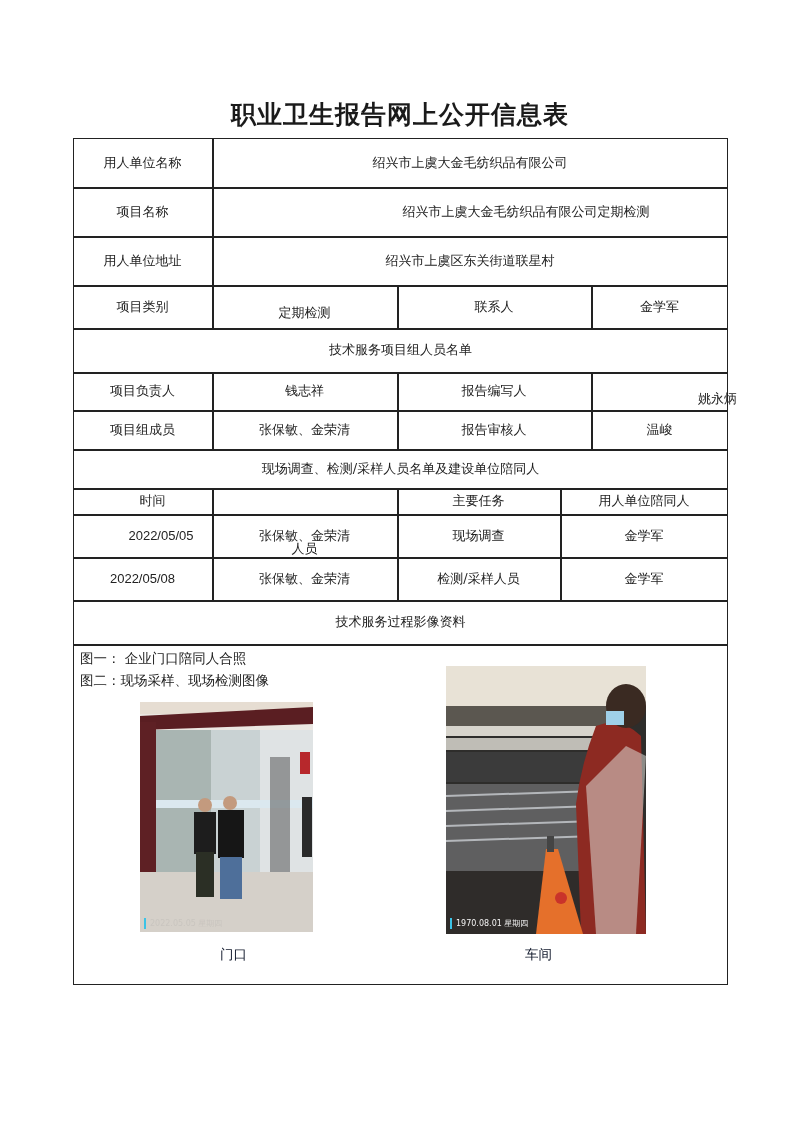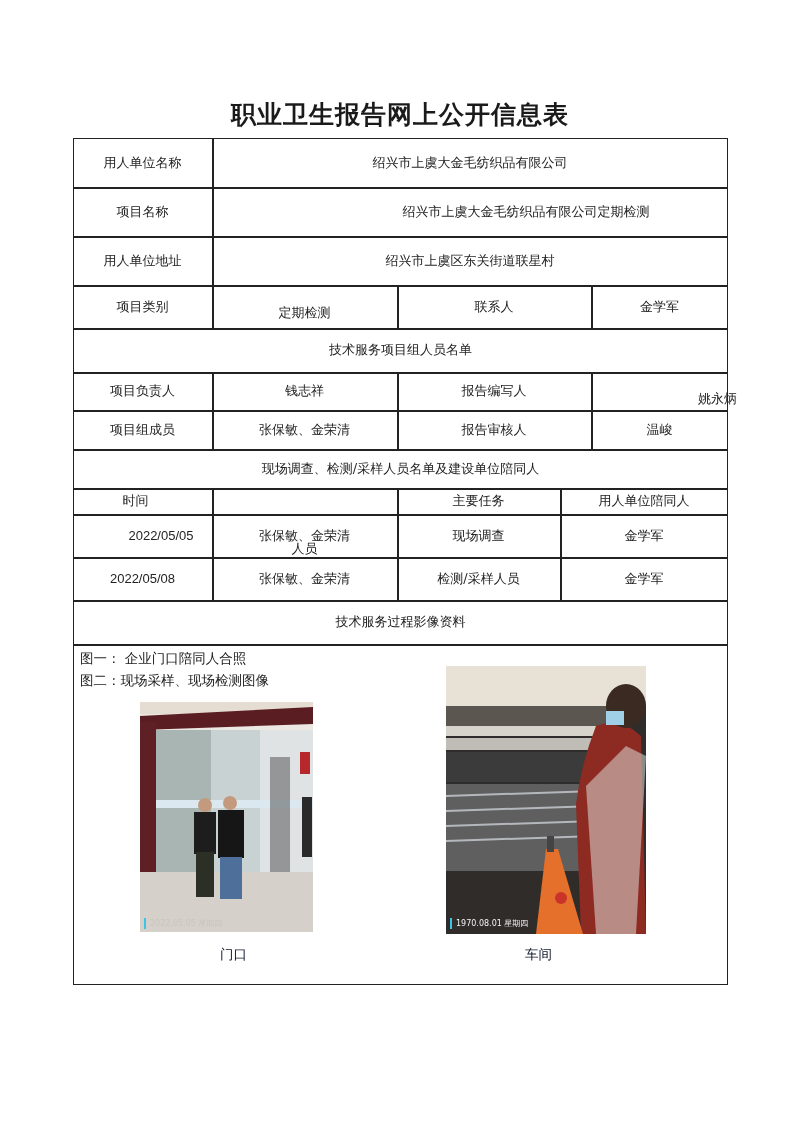--- a/index.html
+++ b/index.html
@@ -67,21 +67,21 @@
 <div class="cell" style="left:73px;top:372px;width:139px;height:38px;">项目负责人</div>
 <div class="cell" style="left:212px;top:372px;width:185px;height:38px;">钱志祥</div>
 <div class="cell" style="left:397px;top:372px;width:194px;height:38px;">报告编写人</div>
 <div class="cell" style="left:591px;top:380px;width:157px;height:38px;margin-left:48px;">姚永炳</div>
 <div class="cell" style="left:73px;top:410px;width:139px;height:39px;">项目组成员</div>
 <div class="cell" style="left:212px;top:410px;width:185px;height:39px;">张保敏、金荣清</div>
 <div class="cell" style="left:397px;top:410px;width:194px;height:39px;">报告审核人</div>
 <div class="cell" style="left:591px;top:410px;width:137px;height:39px;">温峻</div>
 
 <div class="cell" style="left:73px;top:449px;width:655px;height:39px;">现场调查、检测/采样人员名单及建设单位陪同人</div>
-<div class="cell" style="left:73px;top:488px;width:125px;height:26px;">时间</div>
+<div class="cell" style="left:90px;top:488px;width:125px;height:26px;">时间</div>
 <div class="cell" style="left:212px;top:488px;width:185px;height:26px;margin-top:48px;">人员</div>
 <div class="cell" style="left:397px;top:488px;width:163px;height:26px;">主要任务</div>
 <div class="cell" style="left:560px;top:488px;width:168px;height:26px;">用人单位陪同人</div>
 
 <div class="cell" style="left:73px;top:514px;width:139px;height:43px;font-family:'Liberation Sans',sans-serif;font-size:13px;padding-left:37px;">2022/05/05</div>
 <div class="cell" style="left:212px;top:514px;width:185px;height:43px;">张保敏、金荣清</div>
 <div class="cell" style="left:397px;top:514px;width:163px;height:43px;">现场调查</div>
 <div class="cell" style="left:560px;top:514px;width:168px;height:43px;">金学军</div>
 
 <div class="cell" style="left:73px;top:557px;width:139px;height:43px;font-family:'Liberation Sans',sans-serif;font-size:13px;text-align:center;">2022/05/08</div>

